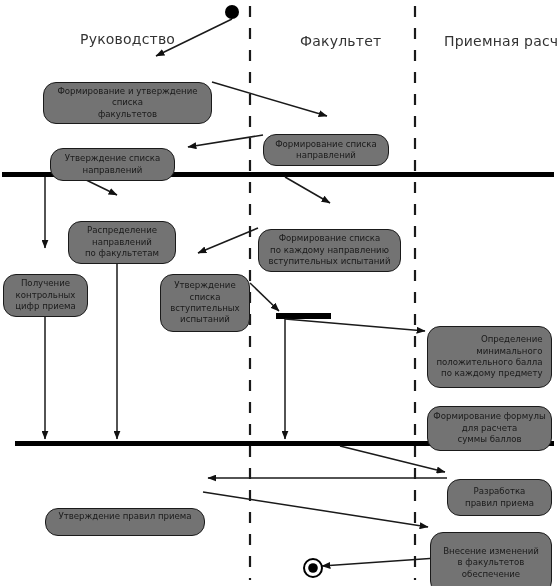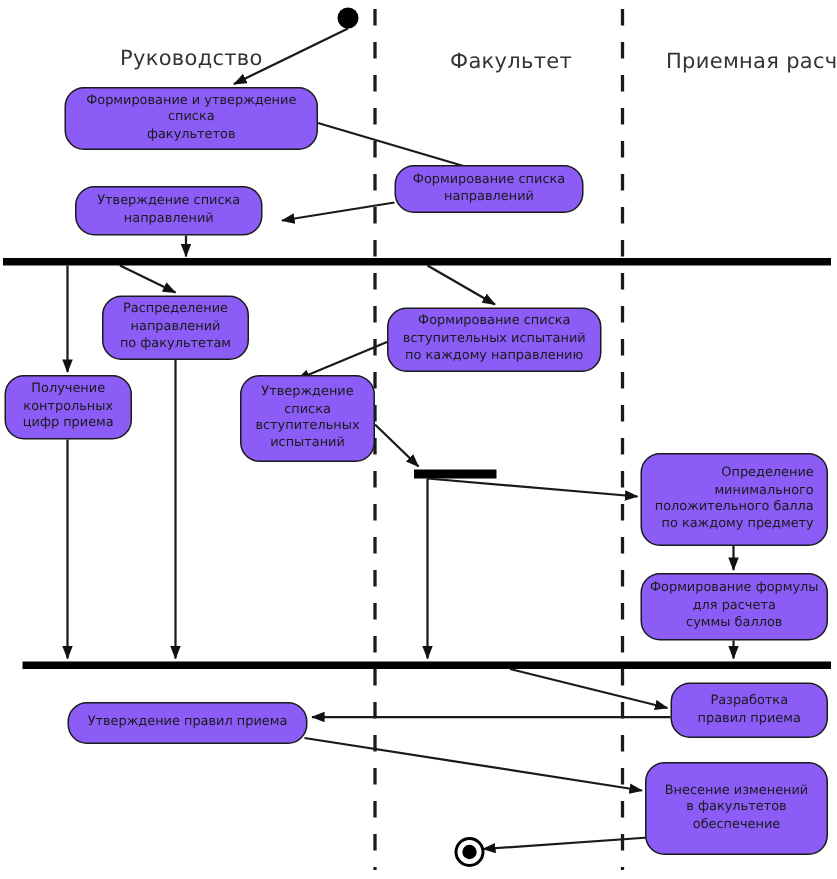--- a/index.html
+++ b/index.html
@@ -27,29 +27,30 @@
     font-size: 14px;
     color: #333333;
     white-space: nowrap;
     letter-spacing: 0.2px;
   }
   .activity {
     position: absolute;
     box-sizing: border-box;
     border: 1.4px solid #1a1a1a;
     border-radius: 13px;
-    background: #8b5cf6;
+    background: #737373;
     display: flex;
     align-items: center;
     justify-content: center;
     text-align: center;
     font-size: 8.6px;
     line-height: 1.32;
     color: #1a1a1a;
     padding: 13px 5px;
+    margin-top: 24px;
   }
   .activity span { display: block; }
 </style>
 </head>
 <body>
 
 <div id="canvas">
 
   <svg id="diagram-svg" viewBox="0 0 558 586" xmlns="http://www.w3.org/2000/svg">
     <defs>
@@ -112,21 +113,21 @@
           <span>Утверждение списка</span>
           <span>направлений</span>
         </div>
       </div>
       <div class="activity" style="left: 263px; top: 110px; width: 126px; height: 32px;">
         <div>
           <span>Формирование списка</span>
           <span>направлений</span>
         </div>
       </div>
-      <div class="activity" style="left: 68px; top: 197px; width: 98px; height: 43px;">
+      <div class="activity" style="left: 68px; top: 197px; width: 108px; height: 43px;">
         <div>
           <span>Распределение</span>
           <span>направлений</span>
           <span>по факультетам</span>
         </div>
       </div>
       <div class="activity" style="left: 3px; top: 250px; width: 85px; height: 43px;">
         <div>
           <span>Получение</span>
           <span>контрольных</span>
@@ -137,22 +138,22 @@
         <div>
           <span>Утверждение</span>
           <span>списка</span>
           <span>вступительных</span>
           <span>испытаний</span>
         </div>
       </div>
       <div class="activity" style="left: 258px; top: 205px; width: 143px; height: 43px;">
         <div>
           <span>Формирование списка</span>
+          <span>по каждому направлению</span>
           <span>вступительных испытаний</span>
-          <span>по каждому направлению</span>
         </div>
       </div>
       <div class="activity" style="left: 427px; top: 302px; width: 125px; height: 62px; text-align: right;">
         <div>
           <span>Определение</span>
           <span>минимального</span>
           <span>положительного балла</span>
           <span>по каждому предмету</span>
         </div>
       </div>
@@ -162,21 +163,21 @@
           <span>для расчета</span>
           <span>суммы баллов</span>
         </div>
       </div>
       <div class="activity" style="left: 447px; top: 455px; width: 105px; height: 37px;">
         <div>
           <span>Разработка</span>
           <span>правил приема</span>
         </div>
       </div>
-      <div class="activity" style="left: 45px; top: 468px; width: 160px; height: 26px;">
+      <div class="activity" style="left: 45px; top: 484px; width: 160px; height: 26px; align-items: flex-end;">
         <div>
           <span>Утверждение правил приема</span>
         </div>
       </div>
       <div class="activity" style="left: 430px; top: 508px; width: 122px; height: 62px;">
         <div>
           <span>Внесение изменений</span>
           <span>в факультетов</span>
           <span>обеспечение</span>
         </div>

